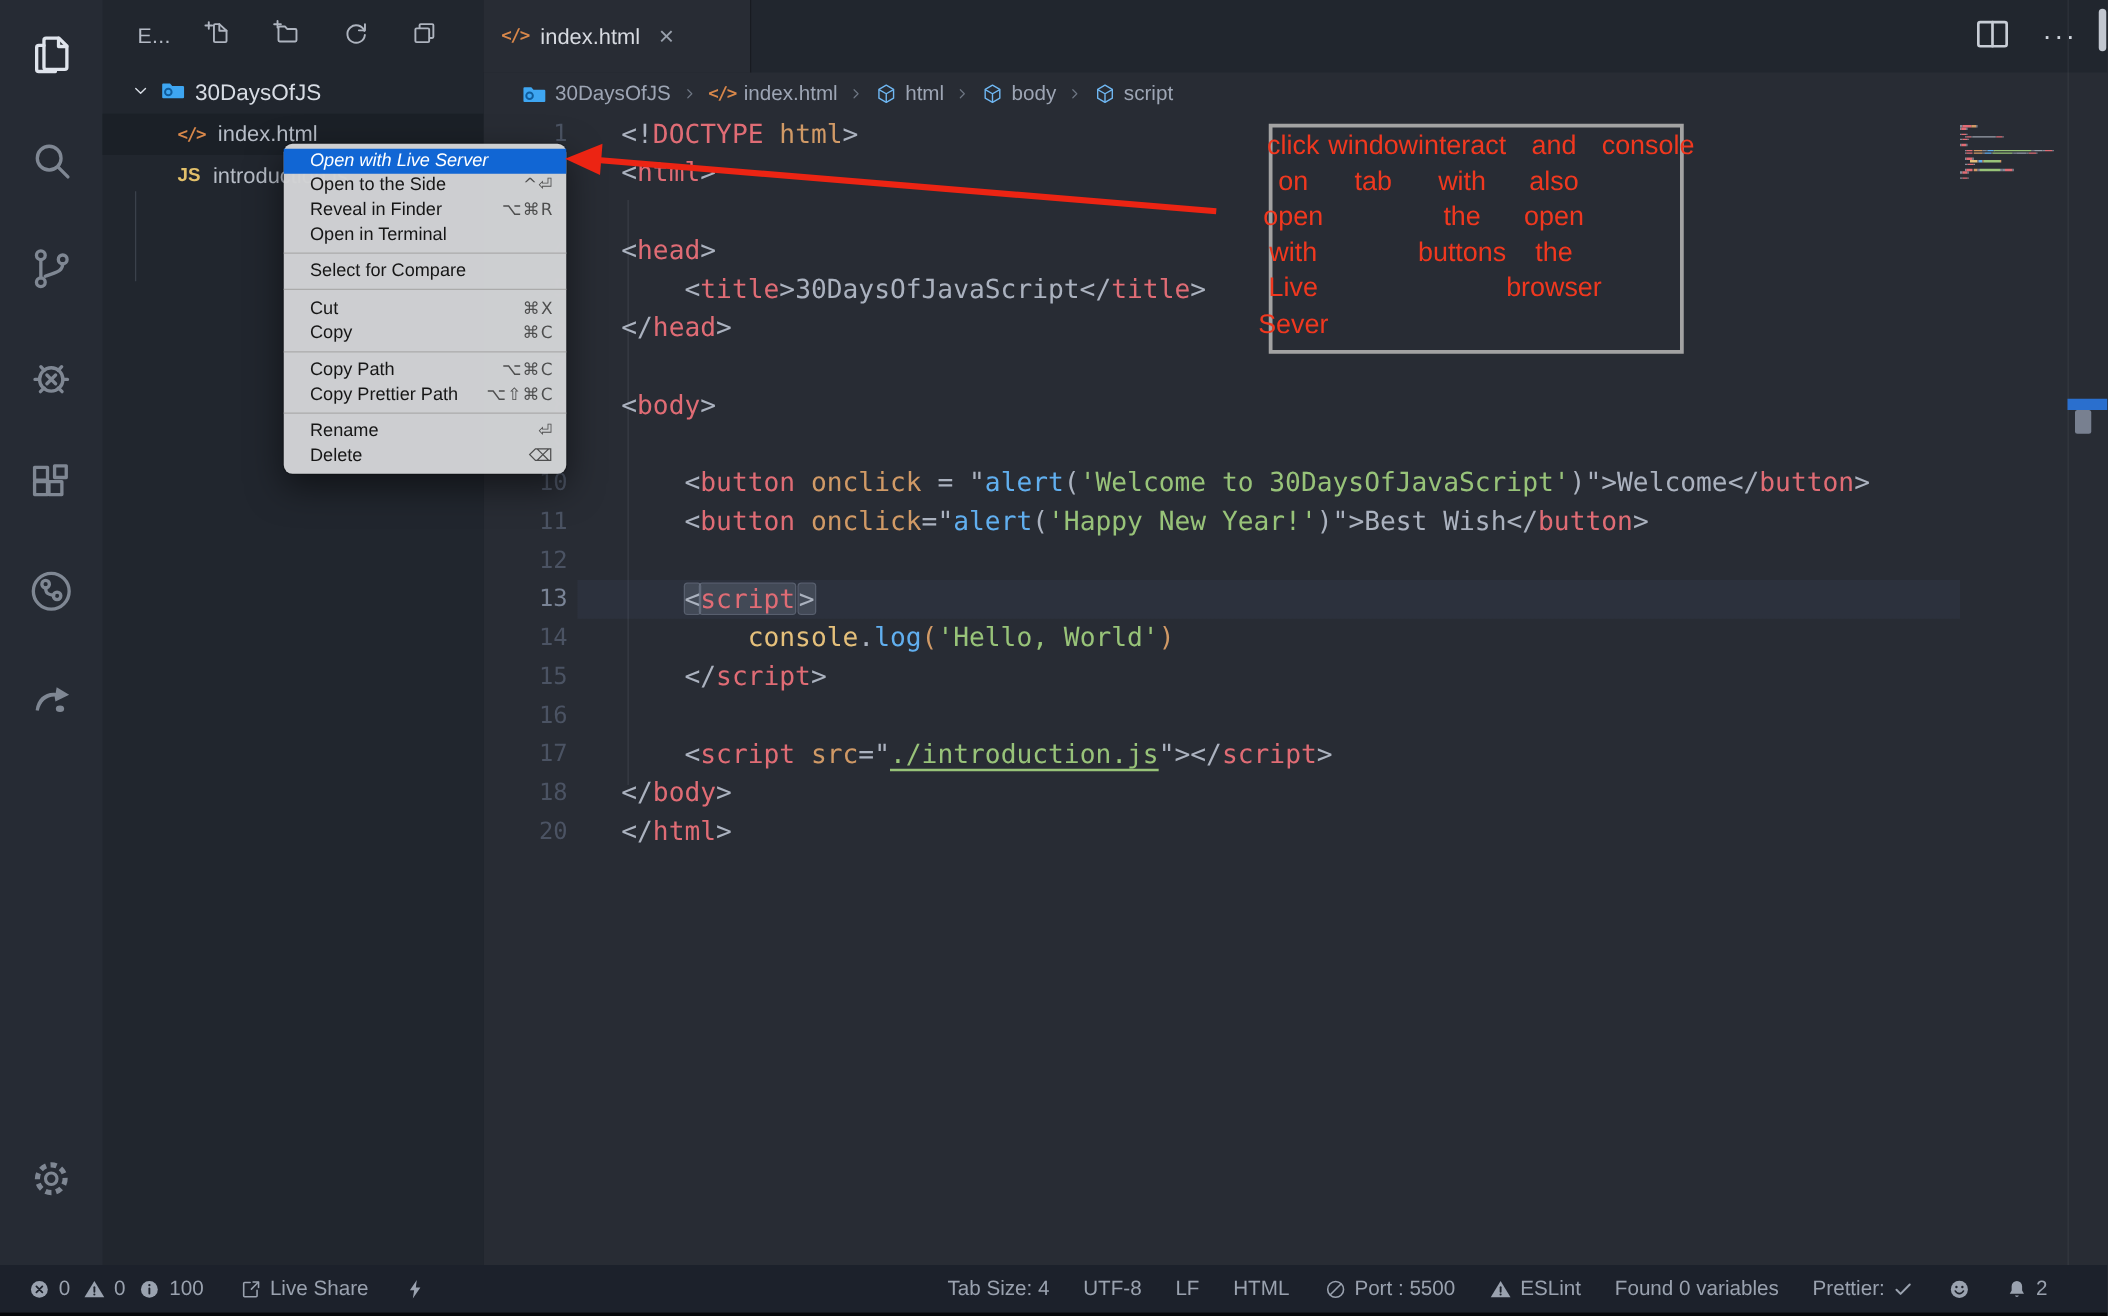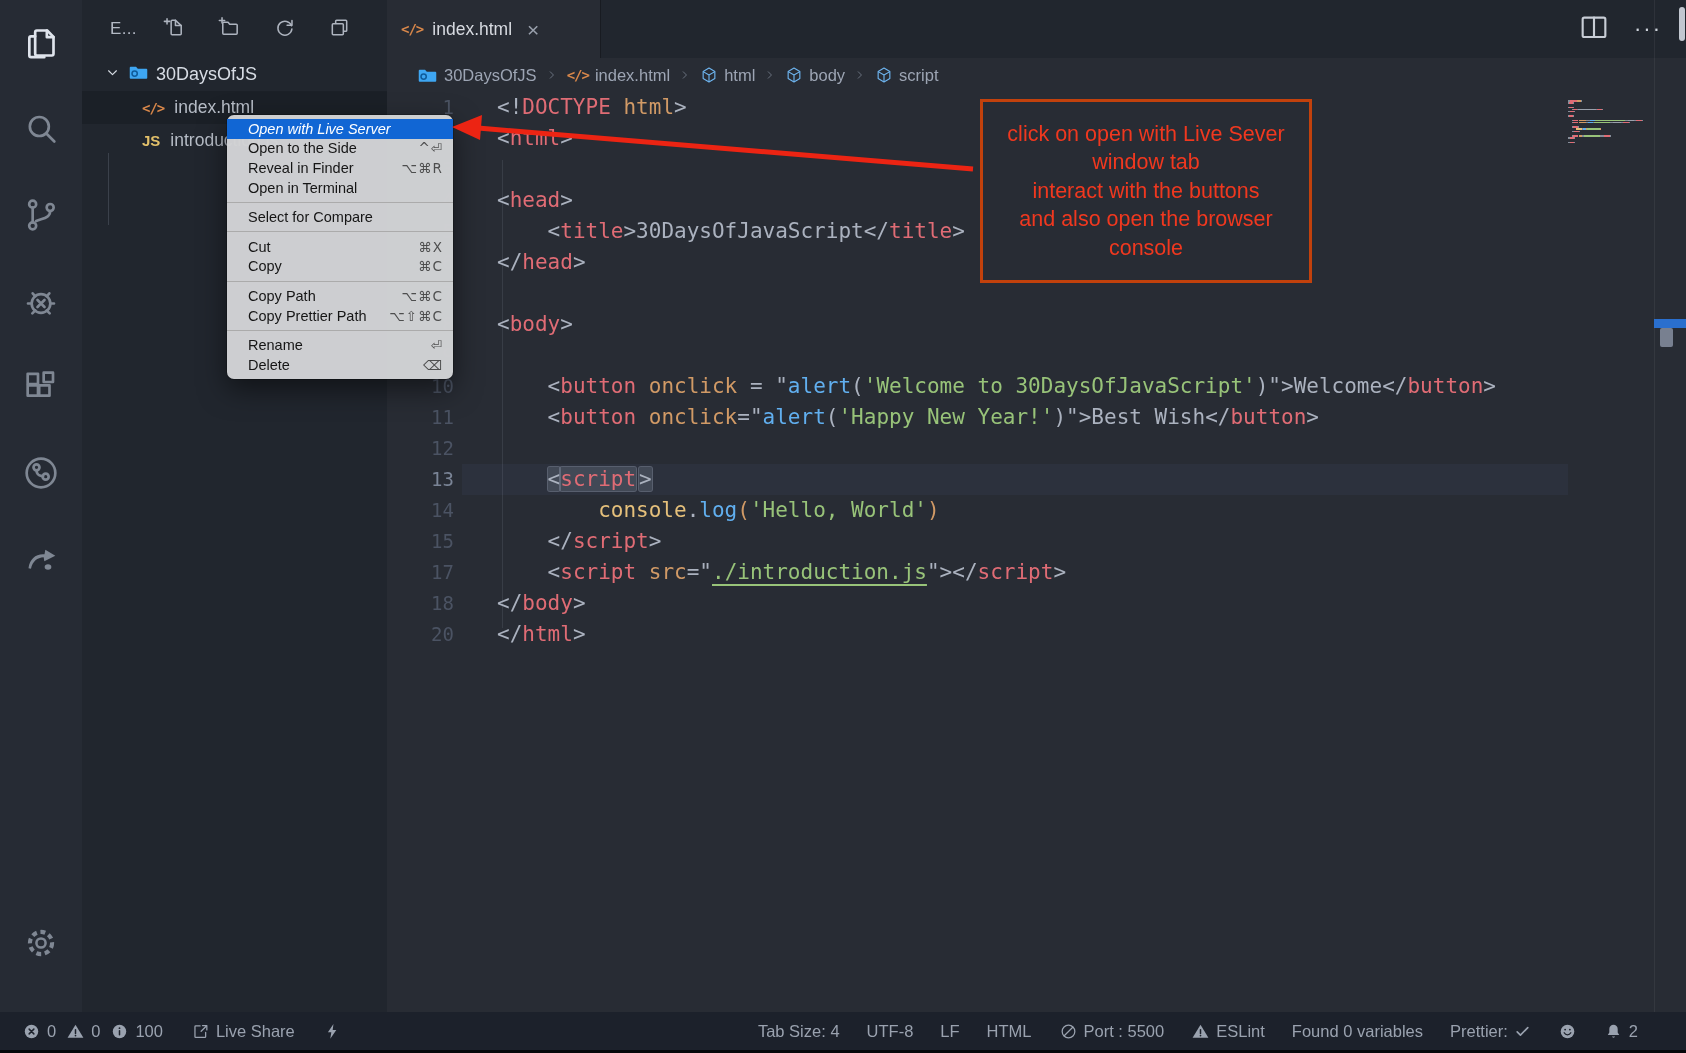--- a/index.html
+++ b/index.html
@@ -73,21 +73,21 @@
 
   
   #context-menu{position:absolute;left:227px;top:115px;width:226px;background:rgba(209,210,212,.98);border-radius:7px;box-shadow:0 10px 28px rgba(0,0,0,.5),0 0 0 1px rgba(0,0,0,.18);padding:4px 0;z-index:40;font-size:14.5px;color:#161616;}
   .cm-item{display:flex;align-items:center;height:19.6px;padding:0 10px 0 21px;cursor:pointer;}
   .cm-item.hl{background:#1166d4;color:#fff;font-style:italic;}
   .cm-label{white-space:nowrap;}
   .cm-short{margin-left:auto;color:#2e2e2e;opacity:.8;font-family:"DejaVu Sans",sans-serif;font-size:13.5px;letter-spacing:1px;}
   .cm-sep{height:1px;background:#ababab;margin:4.5px 0;}
 
   
-  #annotation-box{position:absolute;left:980px;top:99px;width:326px;height:178px;border:3px solid #c2410c;z-index:30;display:flex;flex-direction:column;justify-content:center;text-align:center;}
+  #annotation-box{position:absolute;left:1015px;top:99px;width:326px;height:178px;border:3px solid #a3a3a3;z-index:30;display:flex;flex-direction:row;justify-content:center;text-align:center;}
   .ann-line{color:#f0381f;font-size:21.5px;line-height:28.5px;}
   #arrow-svg{position:absolute;left:0;top:0;width:1686px;height:1053px;z-index:45;pointer-events:none;}
 </style>
 </head>
 <body>
 <div id="page">
 
 <div id="activity-bar">
       <div class="ab-item active">
         <span class="icon">
@@ -330,20 +330,21 @@
         <div class="code-line"><span class="ln">6</span><span class="ct"><span class="tok-p">&lt;/</span><span class="tok-tag">head</span><span class="tok-p">&gt;</span></span></div>
         <div class="code-line"><span class="ln">7</span><span class="ct"></span></div>
         <div class="code-line"><span class="ln">8</span><span class="ct"><span class="tok-p">&lt;</span><span class="tok-tag">body</span><span class="tok-p">&gt;</span></span></div>
         <div class="code-line"><span class="ln">9</span><span class="ct"></span></div>
         <div class="code-line"><span class="ln">10</span><span class="ct"><span>    </span><span class="tok-p">&lt;</span><span class="tok-tag">button</span><span> </span><span class="tok-attr">onclick</span><span class="tok-p"> = </span><span class="tok-p">"</span><span class="tok-fn">alert</span><span class="tok-p">(</span><span class="tok-str">'Welcome to 30DaysOfJavaScript'</span><span class="tok-p">)</span><span class="tok-p">"</span><span class="tok-p">&gt;</span><span class="tok-txt">Welcome</span><span class="tok-p">&lt;/</span><span class="tok-tag">button</span><span class="tok-p">&gt;</span></span></div>
         <div class="code-line"><span class="ln">11</span><span class="ct"><span>    </span><span class="tok-p">&lt;</span><span class="tok-tag">button</span><span> </span><span class="tok-attr">onclick</span><span class="tok-p">=</span><span class="tok-p">"</span><span class="tok-fn">alert</span><span class="tok-p">(</span><span class="tok-str">'Happy New Year!'</span><span class="tok-p">)</span><span class="tok-p">"</span><span class="tok-p">&gt;</span><span class="tok-txt">Best Wish</span><span class="tok-p">&lt;/</span><span class="tok-tag">button</span><span class="tok-p">&gt;</span></span></div>
         <div class="code-line"><span class="ln">12</span><span class="ct"></span></div>
         <div class="code-line active"><span class="ln">13</span><span class="ct"><span>    </span><span class="tok-p word-hl">&lt;</span><span class="tok-tag word-hl">script</span><span class="tok-p word-hl word-hl-2">&gt;</span></span></div>
         <div class="code-line"><span class="ln">14</span><span class="ct"><span>        </span><span class="tok-obj">console</span><span class="tok-p">.</span><span class="tok-fn">log</span><span class="tok-paren">(</span><span class="tok-str">'Hello, World'</span><span class="tok-paren">)</span></span></div>
         <div class="code-line"><span class="ln">15</span><span class="ct"><span>    </span><span class="tok-p">&lt;/</span><span class="tok-tag">script</span><span class="tok-p">&gt;</span></span></div>
+        <div class="code-line"><span class="ln">16</span><span class="ct"></span></div>
         <div class="code-line"><span class="ln">17</span><span class="ct"><span>    </span><span class="tok-p">&lt;</span><span class="tok-tag">script</span><span> </span><span class="tok-attr">src</span><span class="tok-p">=</span><span class="tok-p">"</span><span class="tok-str tok-link">./introduction.js</span><span class="tok-p">"</span><span class="tok-p">&gt;</span><span class="tok-p">&lt;/</span><span class="tok-tag">script</span><span class="tok-p">&gt;</span></span></div>
         <div class="code-line"><span class="ln">18</span><span class="ct"><span class="tok-p">&lt;/</span><span class="tok-tag">body</span><span class="tok-p">&gt;</span></span></div>
         <div class="code-line"><span class="ln">20</span><span class="ct"><span class="tok-p">&lt;/</span><span class="tok-tag">html</span><span class="tok-p">&gt;</span></span></div>
       </div>
   <div id="minimap">
         <div class="mm-row"><span class="mm-seg" style="width: 1.9px; background: rgb(134, 141, 153);"></span><span class="mm-seg" style="width: 6.65px; background: rgb(224, 108, 117);"></span><span class="mm-seg" style="width: 0.95px; background: transparent;"></span><span class="mm-seg" style="width: 3.8px; background: rgb(209, 154, 102);"></span><span class="mm-seg" style="width: 0.95px; background: rgb(134, 141, 153);"></span></div>
         <div class="mm-row"><span class="mm-seg" style="width: 0.95px; background: rgb(134, 141, 153);"></span><span class="mm-seg" style="width: 3.8px; background: rgb(224, 108, 117);"></span><span class="mm-seg" style="width: 0.95px; background: rgb(134, 141, 153);"></span></div>
         <div class="mm-row"></div>
         <div class="mm-row"><span class="mm-seg" style="width: 0.95px; background: rgb(134, 141, 153);"></span><span class="mm-seg" style="width: 3.8px; background: rgb(224, 108, 117);"></span><span class="mm-seg" style="width: 0.95px; background: rgb(134, 141, 153);"></span></div>
         <div class="mm-row"><span class="mm-seg" style="width: 3.8px; background: transparent;"></span><span class="mm-seg" style="width: 0.95px; background: rgb(134, 141, 153);"></span><span class="mm-seg" style="width: 4.75px; background: rgb(224, 108, 117);"></span><span class="mm-seg" style="width: 0.95px; background: rgb(134, 141, 153);"></span><span class="mm-seg" style="width: 17.1px; background: rgb(154, 160, 171);"></span><span class="mm-seg" style="width: 1.9px; background: rgb(134, 141, 153);"></span><span class="mm-seg" style="width: 4.75px; background: rgb(224, 108, 117);"></span><span class="mm-seg" style="width: 0.95px; background: rgb(134, 141, 153);"></span></div>

